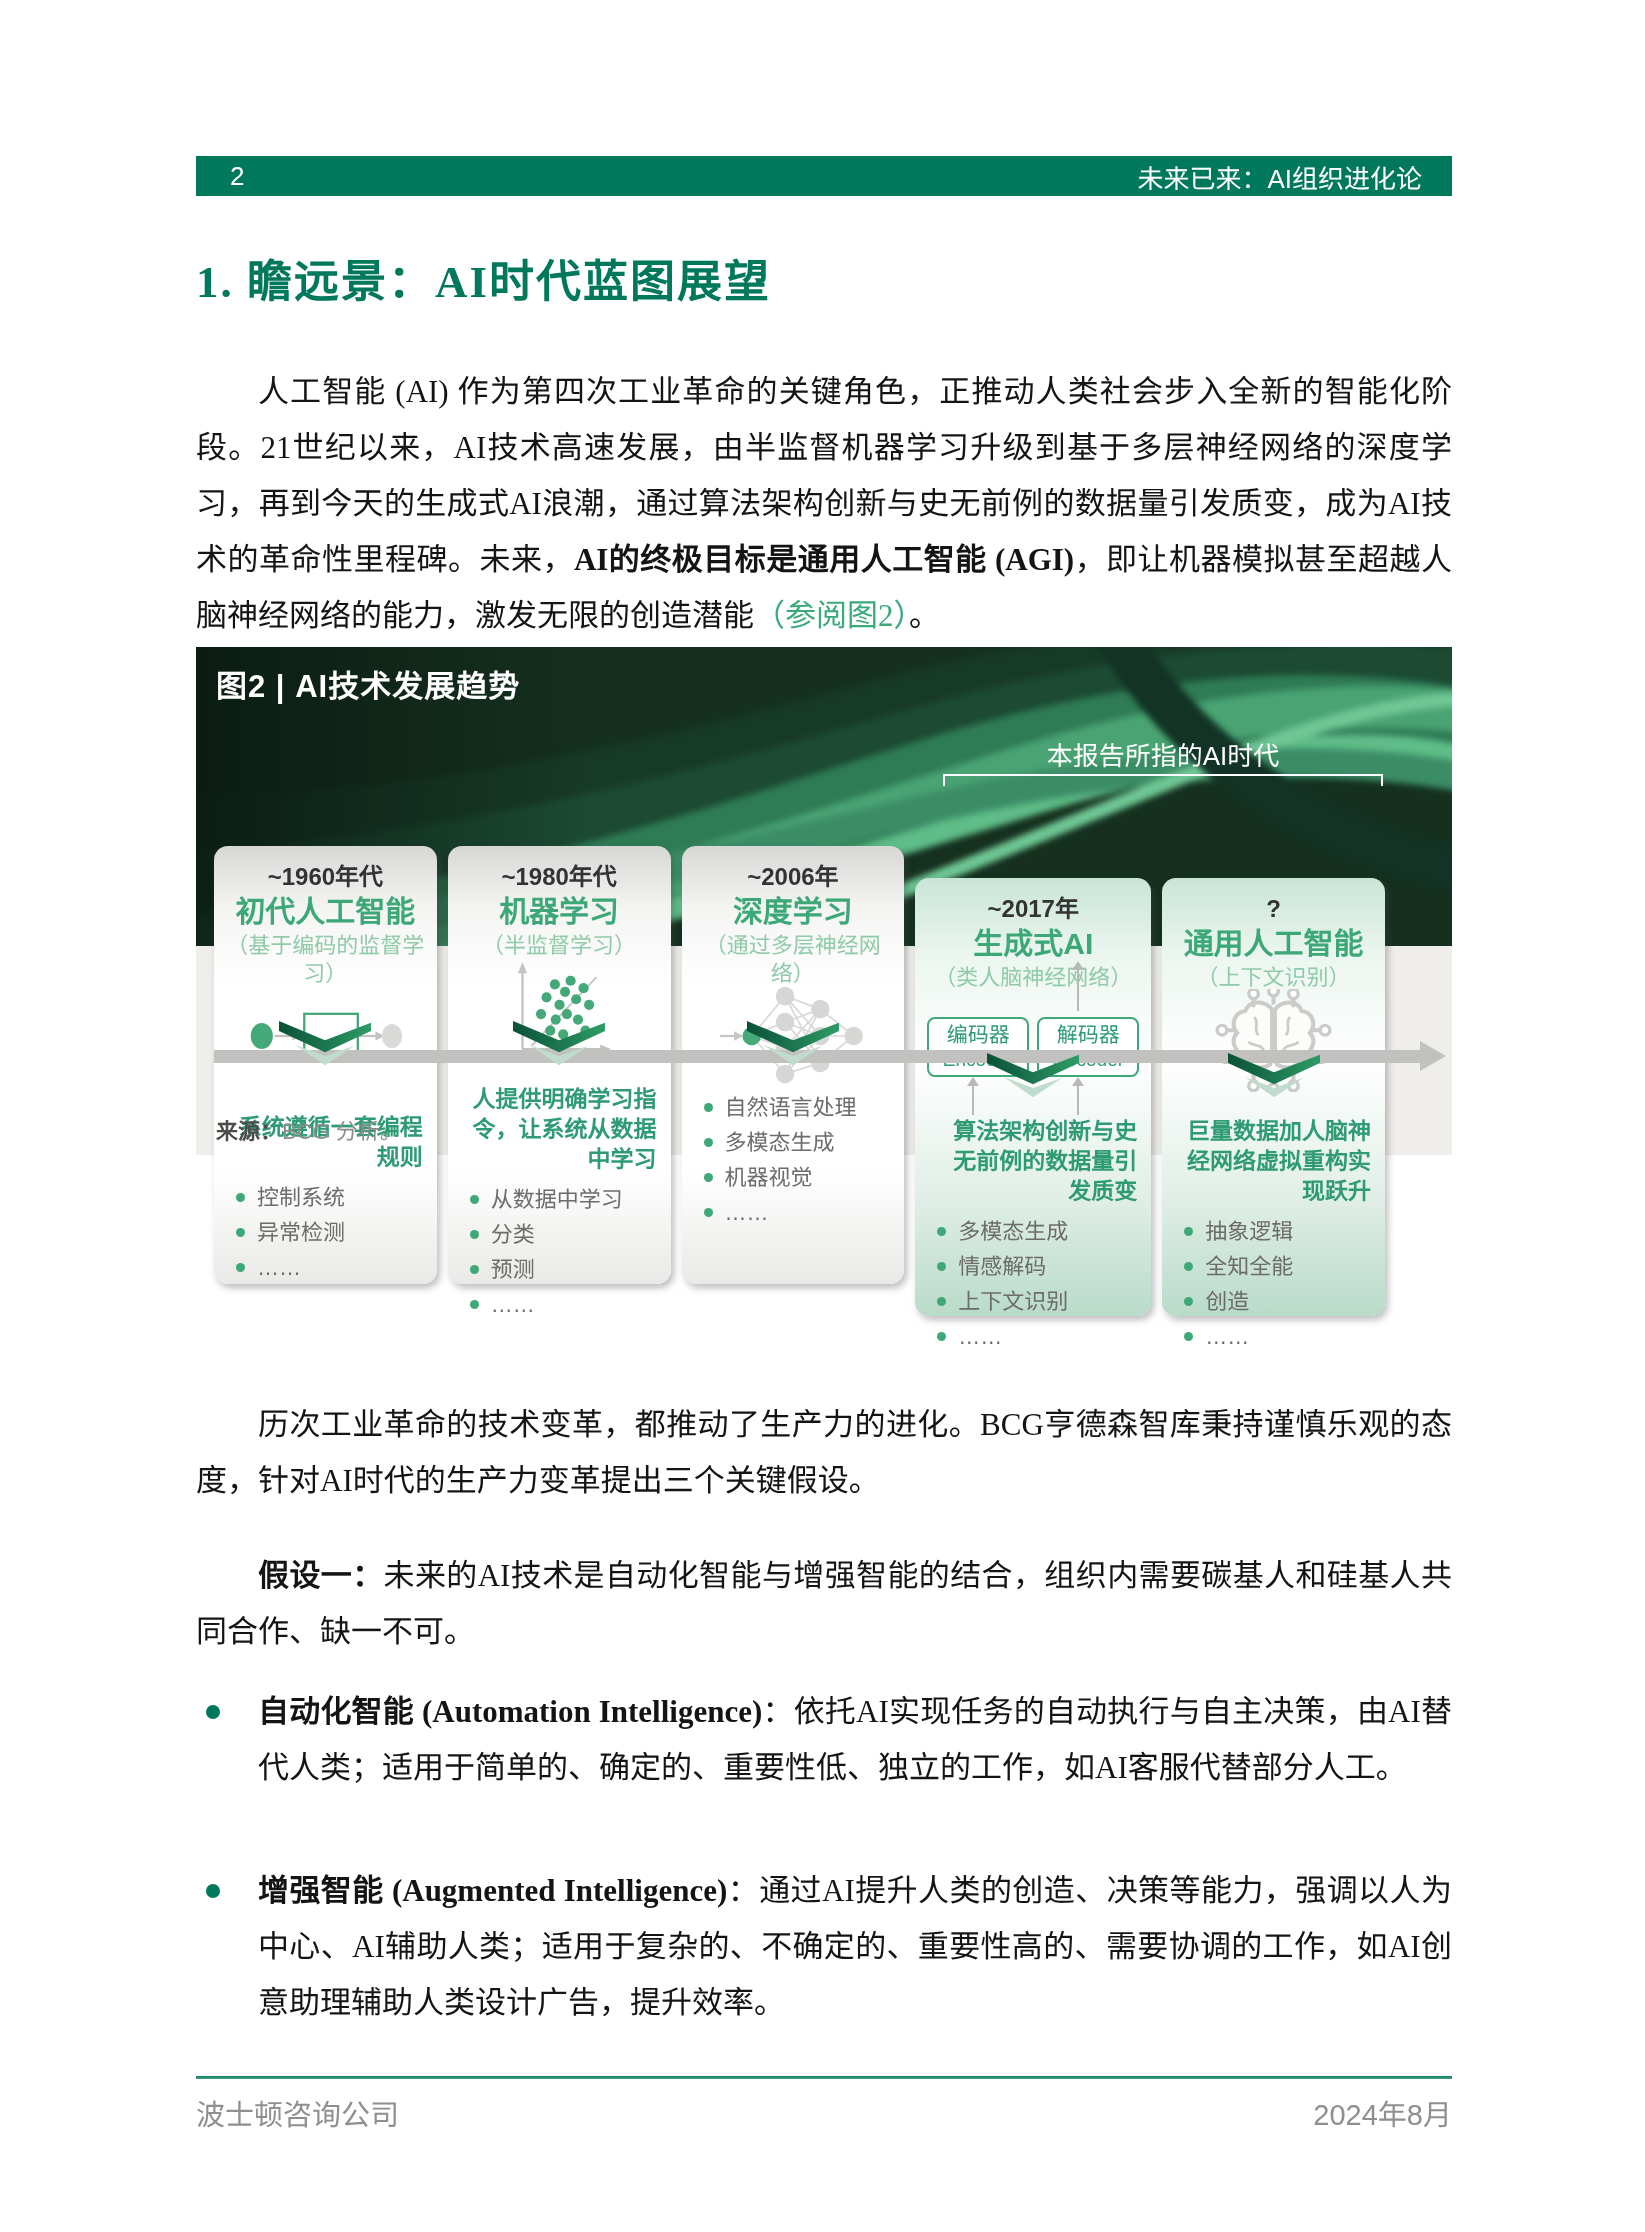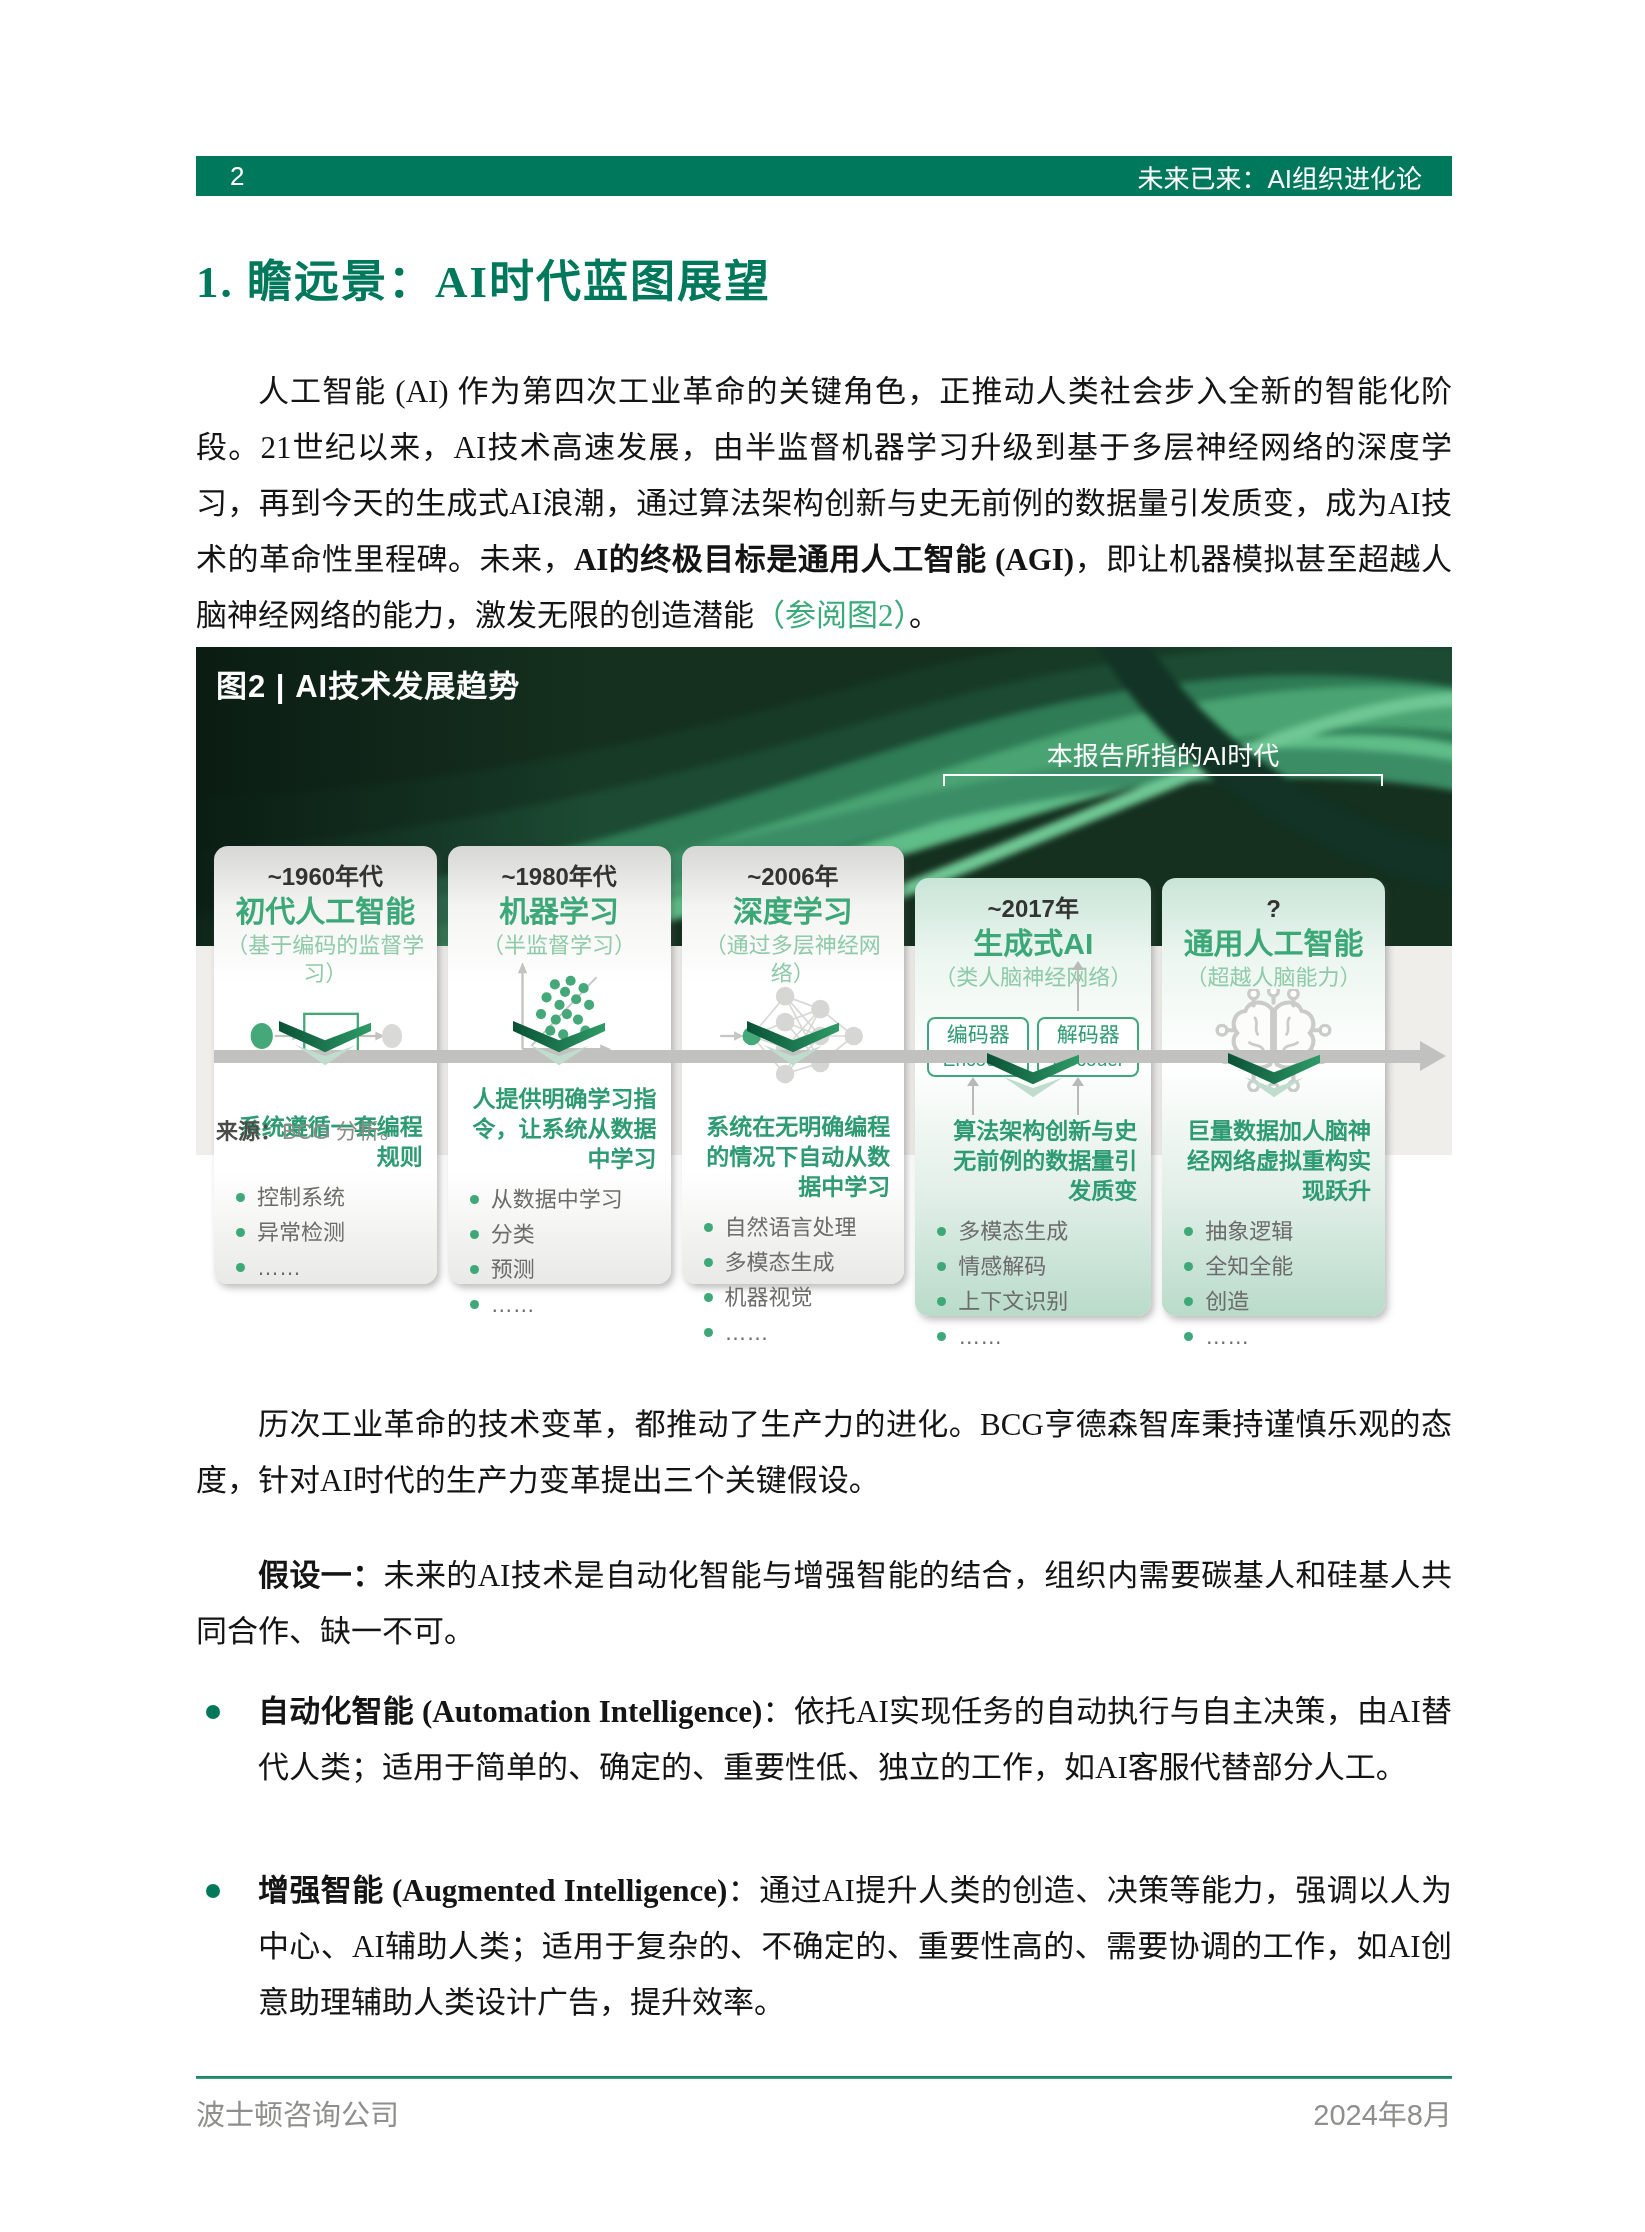--- a/index.html
+++ b/index.html
@@ -251,21 +251,20 @@
               <circle cx="110" cy="55" r="10"></circle>
             <circle cx="110" cy="84" r="10"></circle>
               <circle cx="146" cy="55" r="10"></circle>
           </g>
         </svg>
       </div>
       <svg class="chev" viewBox="0 0 104 50" width="96" height="46">
         <polygon points="2,0 52,21 102,2 102,11 52,34 2,11" fill="url(#chevg)"></polygon>
         <polygon points="20,26 52,38 84,27 52,48" fill="#BFDCCD"></polygon>
       </svg>
-      <div class="col-desc">系统在无明确编程的情况下自动从数据中学习</div>
       <ul class="col-bullets">
           <li>自然语言处理</li>
           <li>多模态生成</li>
           <li>机器视觉</li>
           <li>……</li>
         </ul>
     </div>
 
     <div class="card mint">
       <div class="col-year">~2017年</div>
@@ -295,21 +294,21 @@
           <li>多模态生成</li>
           <li>情感解码</li>
           <li>上下文识别</li>
           <li>……</li>
         </ul>
     </div>
 
     <div class="card mint">
       <div class="col-year">?</div>
       <div class="col-title">通用人工智能</div>
-      <div class="col-sub">（超越人脑能力）</div>
+      <div class="col-sub">（上下文识别）</div>
       <div class="col-icon">
         <svg viewBox="0 0 170 150" width="117" height="103">
           <g stroke="#CBCBC9" stroke-width="6" fill="none" stroke-linecap="round">
             <path d="M83,30 C72,16 50,16 44,32 C28,34 22,52 32,64 C22,74 28,92 42,96 C44,112 64,120 80,110 C82,106 83,104 83,98 Z" fill="#FCFCFB"></path>
             <path d="M87,30 C98,16 120,16 126,32 C142,34 148,52 138,64 C148,74 142,92 128,96 C126,112 106,120 90,110 C88,106 87,104 87,98 Z" fill="#FCFCFB"></path>
             <path d="M58,42 C64,50 56,58 62,66" stroke-width="4"></path>
             <path d="M108,42 C102,50 110,58 104,66" stroke-width="4"></path>
             <path d="M50,78 C58,84 66,80 70,88" stroke-width="4"></path>
             <path d="M120,78 C112,84 104,80 100,88" stroke-width="4"></path>
             <line x1="56" y1="24" x2="56" y2="10"></line>

